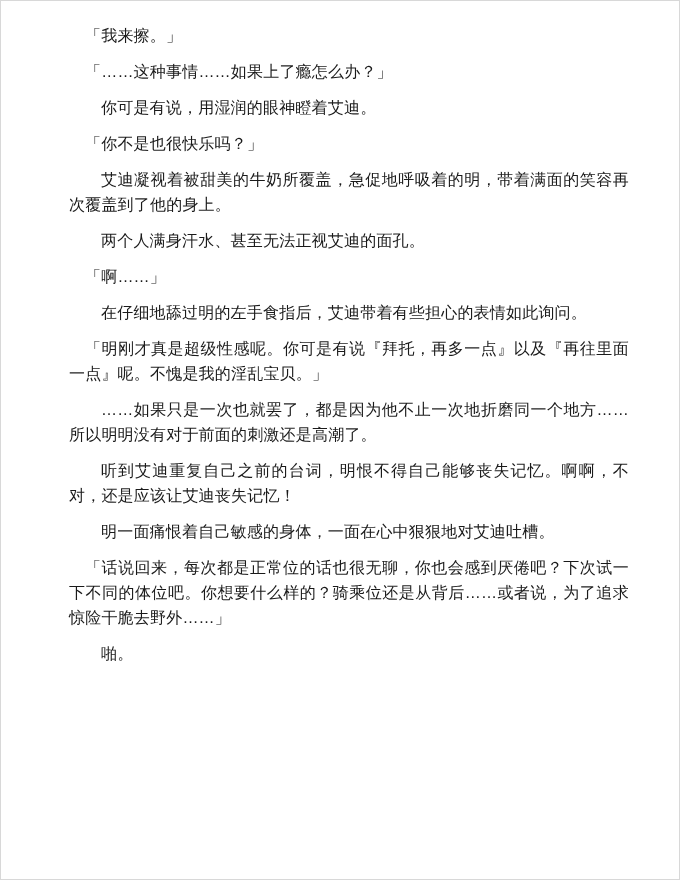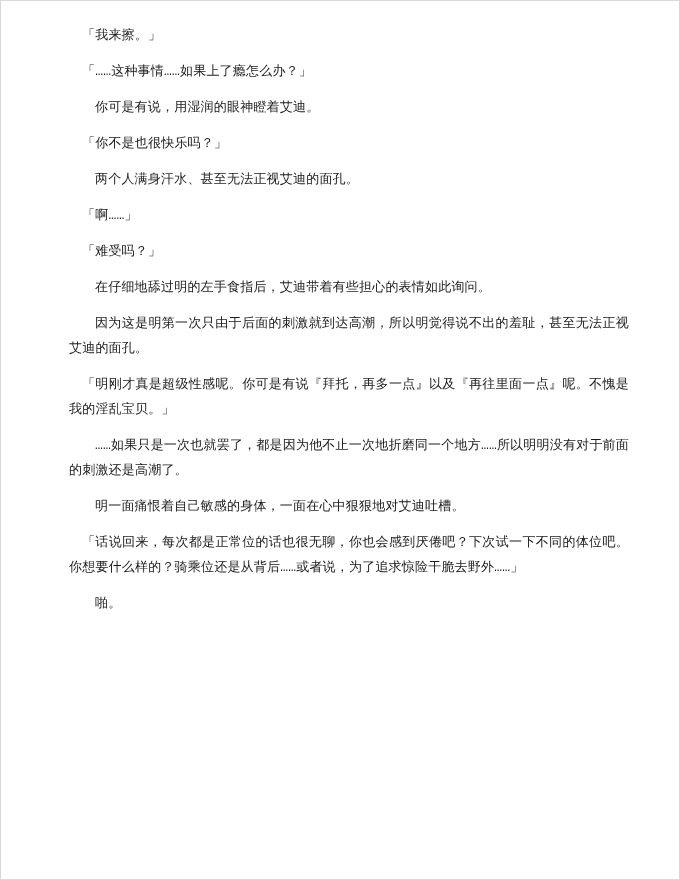--- a/index.html
+++ b/index.html
@@ -21,46 +21,46 @@
     border: 1px solid #d8d8d8;
     overflow: hidden;
   }
   .content {
     position: absolute;
     left: 68px;
     top: 22px;
     width: 560px;
   }
   .para {
-    font-size: 13px;
+    font-size: 16px;
     line-height: 25px;
     color: #1a1a1a;
     text-indent: 2em;
     margin: 0 0 11px 0;
     text-align: justify;
     letter-spacing: 0.2px;
-    font-family: Liberation Mono, monospace;
+    font-family: Liberation Sans, sans-serif;
   }
   .para.quote {
     text-indent: 1em;
   }
 </style>
 </head>
 <body>
 
 <div class="page">
   <div class="content">
     <p class="para quote">「我来擦。」</p>
     <p class="para quote">「……这种事情……如果上了瘾怎么办？」</p>
     <p class="para">你可是有说，用湿润的眼神瞪着艾迪。</p>
     <p class="para quote">「你不是也很快乐吗？」</p>
+    <p class="para">艾迪凝视着被甜美的牛奶所覆盖，急促地呼吸着的明，带着满面的笑容再次覆盖到了他的身上。</p>
     <p class="para">两个人满身汗水、甚至无法正视艾迪的面孔。</p>
     <p class="para quote">「啊……」</p>
-    <p class="para quote">「难受吗？」</p>
     <p class="para">在仔细地舔过明的左手食指后，艾迪带着有些担心的表情如此询问。</p>
-    <p class="para">因为这是明第一次只由于后面的刺激就到达高潮，所以明觉得说不出的羞耻，甚至无法正视艾迪的面孔。</p>
     <p class="para quote">「明刚才真是超级性感呢。你可是有说『拜托，再多一点』以及『再往里面一点』呢。不愧是我的淫乱宝贝。」</p>
     <p class="para">……如果只是一次也就罢了，都是因为他不止一次地折磨同一个地方……所以明明没有对于前面的刺激还是高潮了。</p>
+    <p class="para">听到艾迪重复自己之前的台词，明恨不得自己能够丧失记忆。啊啊，不对，还是应该让艾迪丧失记忆！</p>
     <p class="para">明一面痛恨着自己敏感的身体，一面在心中狠狠地对艾迪吐槽。</p>
     <p class="para quote">「话说回来，每次都是正常位的话也很无聊，你也会感到厌倦吧？下次试一下不同的体位吧。你想要什么样的？骑乘位还是从背后……或者说，为了追求惊险干脆去野外……」</p>
     <p class="para">啪。</p>
   </div>
 </div>
 
 </body></html>

